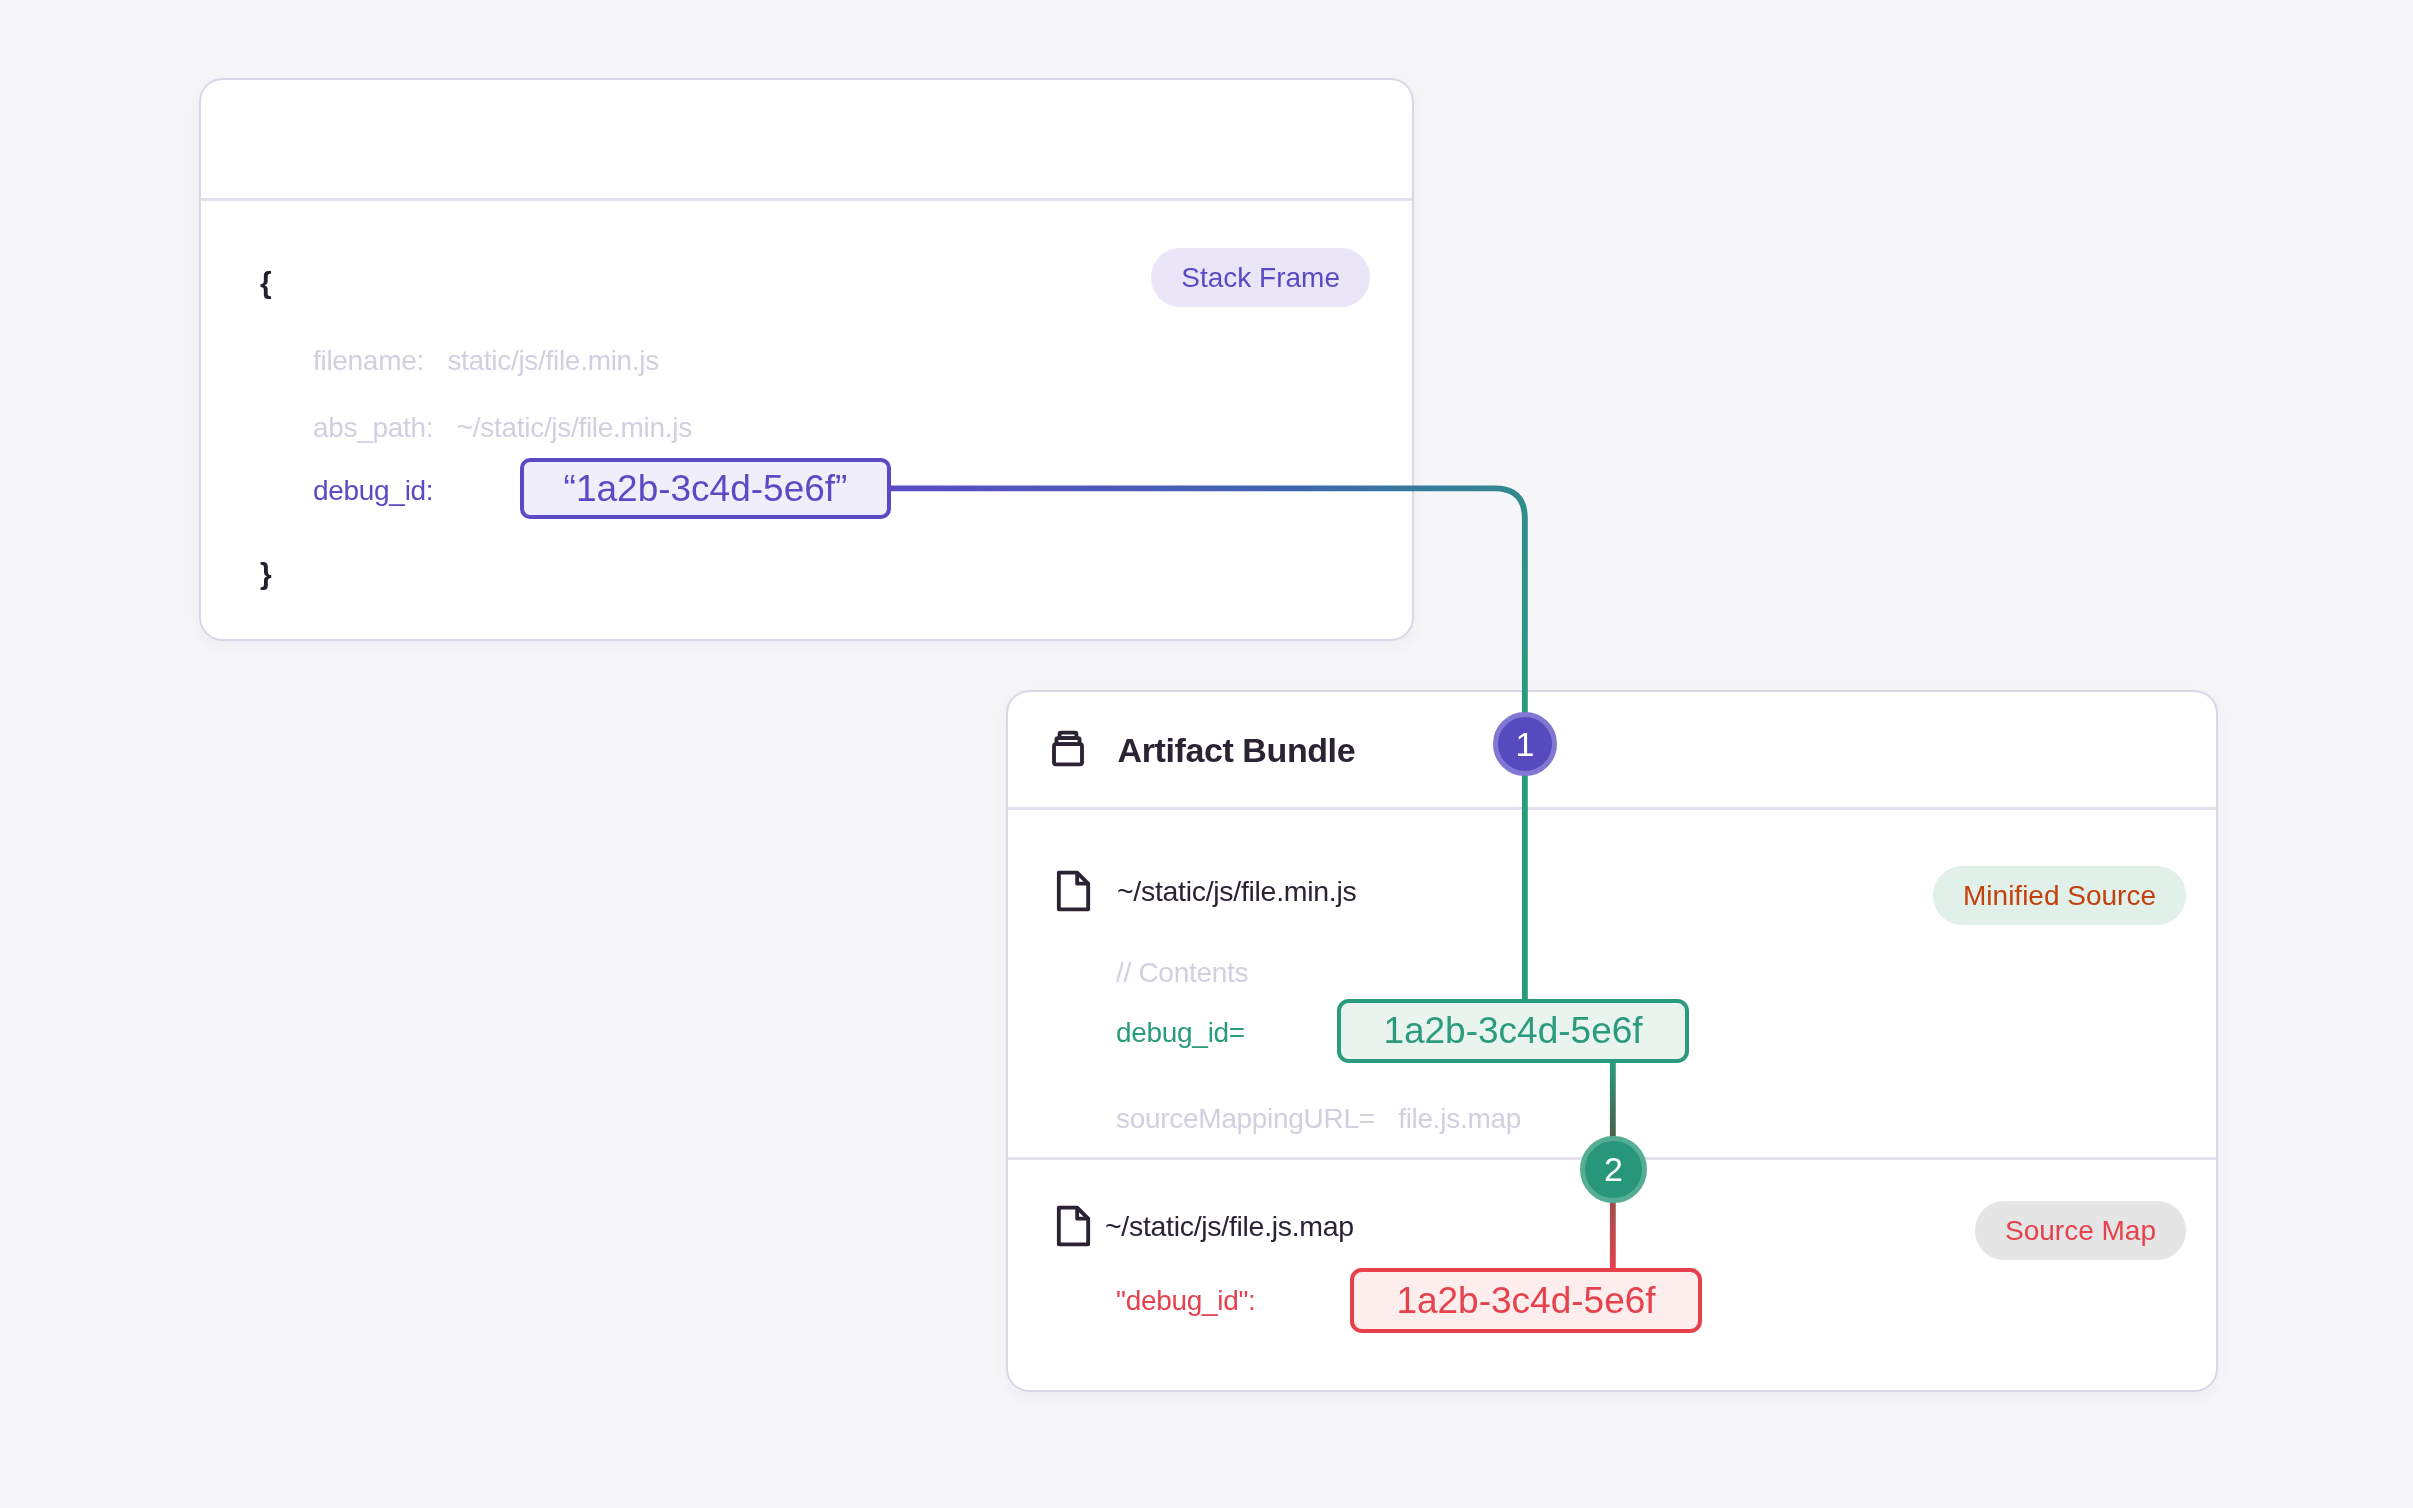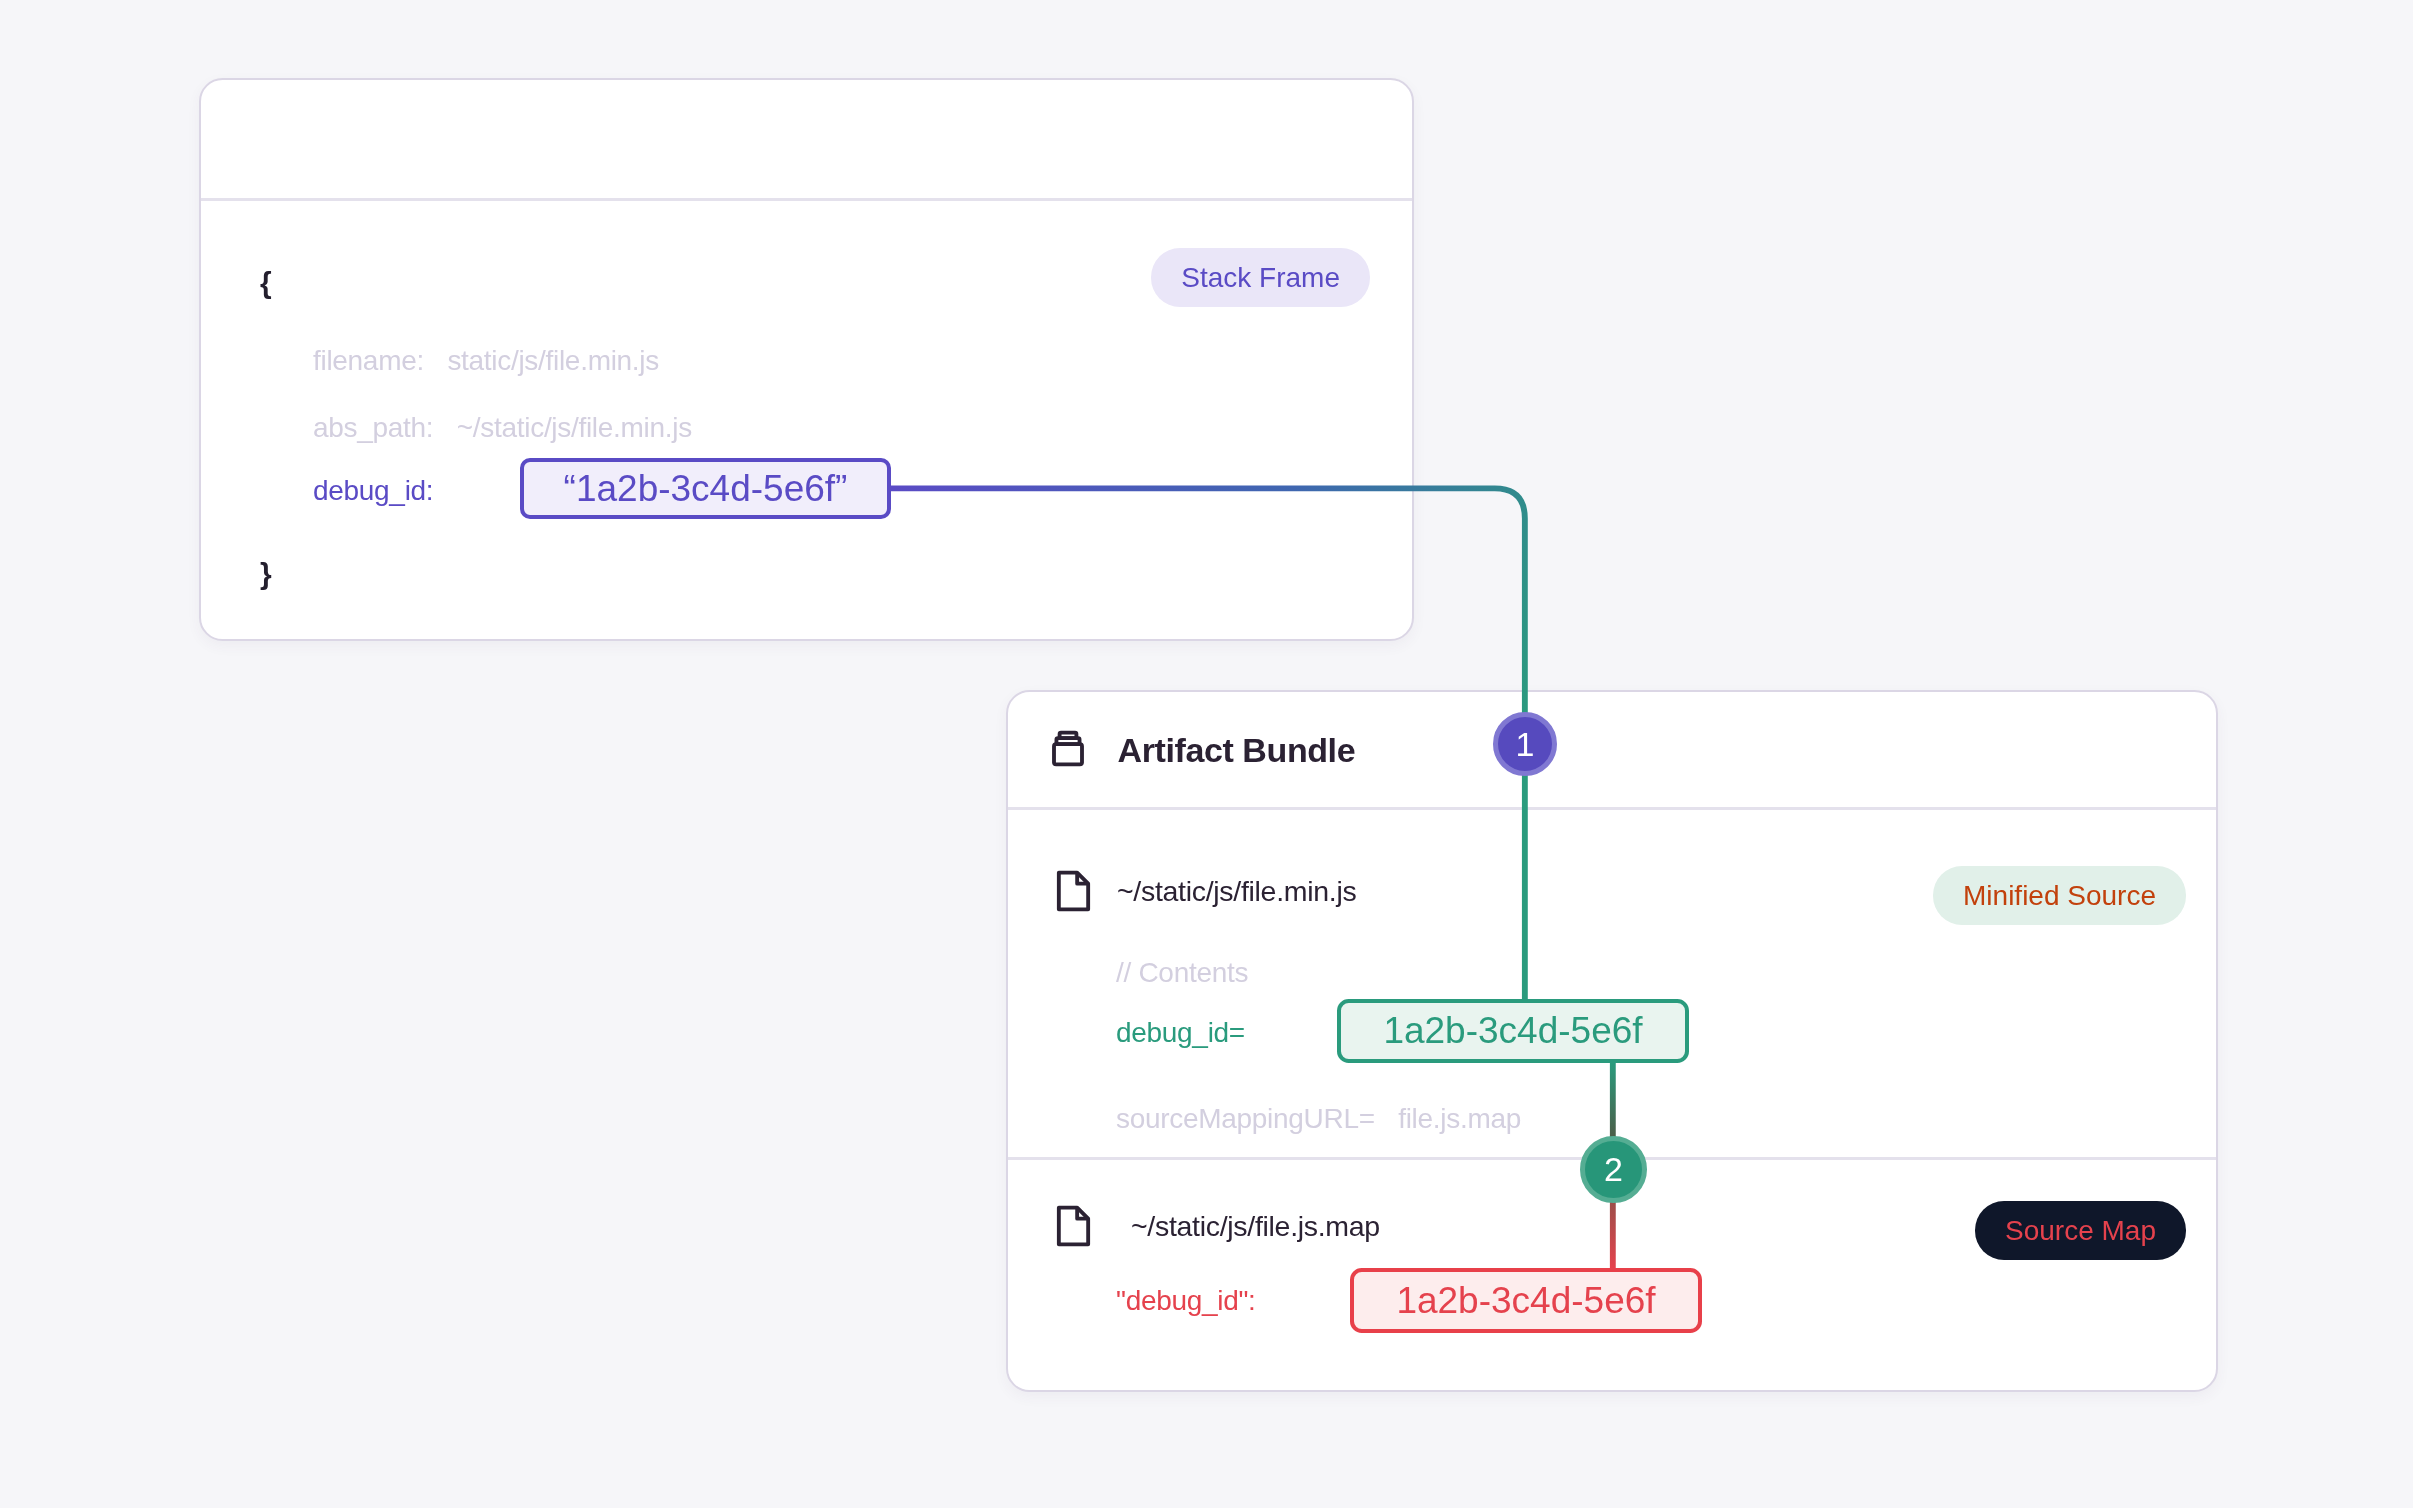--- a/index.html
+++ b/index.html
@@ -15,21 +15,21 @@
   .code-line{position:absolute;display:flex;align-items:center;gap:23.5px;
              font-size:28px;letter-spacing:-0.3px;transform:translateY(-50%);white-space:nowrap;}
   .muted{color:#d3cfdf;}
   .dark{color:#2b2233;font-weight:500;}
   .brace{position:absolute;transform:translateY(-50%);font-size:30px;font-weight:600;color:#241f2e;}
 
   .pill{position:absolute;height:59px;line-height:59px;border-radius:29px;padding:0 30px;
         font-size:28px;font-weight:500;white-space:nowrap;}
   .pill-purple{background:#eae6f8;color:#5a4bc5;}
   .pill-green{background:#e1f0e9;color:#c2410c;}
-  .pill-red{background:#0f172a;color:#e5424d;}
+  .pill-red{background:#e5e5e5;color:#e5424d;}
 
   .idbox{position:absolute;box-sizing:border-box;display:flex;align-items:center;justify-content:center;
          font-size:37px;font-weight:500;white-space:nowrap;z-index:2;}
   .idbox-purple{border:4.2px solid #5a4bc5;background:#f1eefb;color:#5a4bc5;border-radius:10px;}
   .idbox-green{border:4.2px solid #2a9b7d;background:#e9f4ef;color:#2a9b7d;border-radius:11.7px;}
   .idbox-red{border:4.2px solid #e8404a;background:#fdeded;color:#e5424d;border-radius:11.7px;}
 
   .key-purple{color:#5a4bc5;font-weight:500;}
   .key-green{color:#2a9b7d;font-weight:500;}
   .key-red{color:#e5424d;font-weight:500;}
@@ -105,21 +105,21 @@
       <span class="key-green">debug_id=</span>
     </div>
 
     <div class="code-line muted" style="left:108px;top:427px;">
       <span>sourceMappingURL=</span>
       <span>file.js.map</span>
     </div>
 
     <div class="row-divider" style="top:465px;"></div>
 
-    <div class="code-line" style="left:47px;top:534px;gap:39px;">
+    <div class="code-line" style="left:47px;top:534px;gap:13px;">
       <span class="icon" style="display:flex;">
         <svg width="37" height="44" viewBox="0 0 20 24" fill="none" stroke="#2b2233" stroke-width="2.1" stroke-linejoin="round">
           <path d="M2 2 h10 l6 6 v14 h-16 z"></path>
           <path d="M12 2 v6 h6"></path>
         </svg>
       </span>
       <span class="dark" style="font-size:28.5px;">~/static/js/file.js.map</span>
     </div>
     <div class="pill pill-red" style="top:509px;right:30px;">Source Map</div>
 

